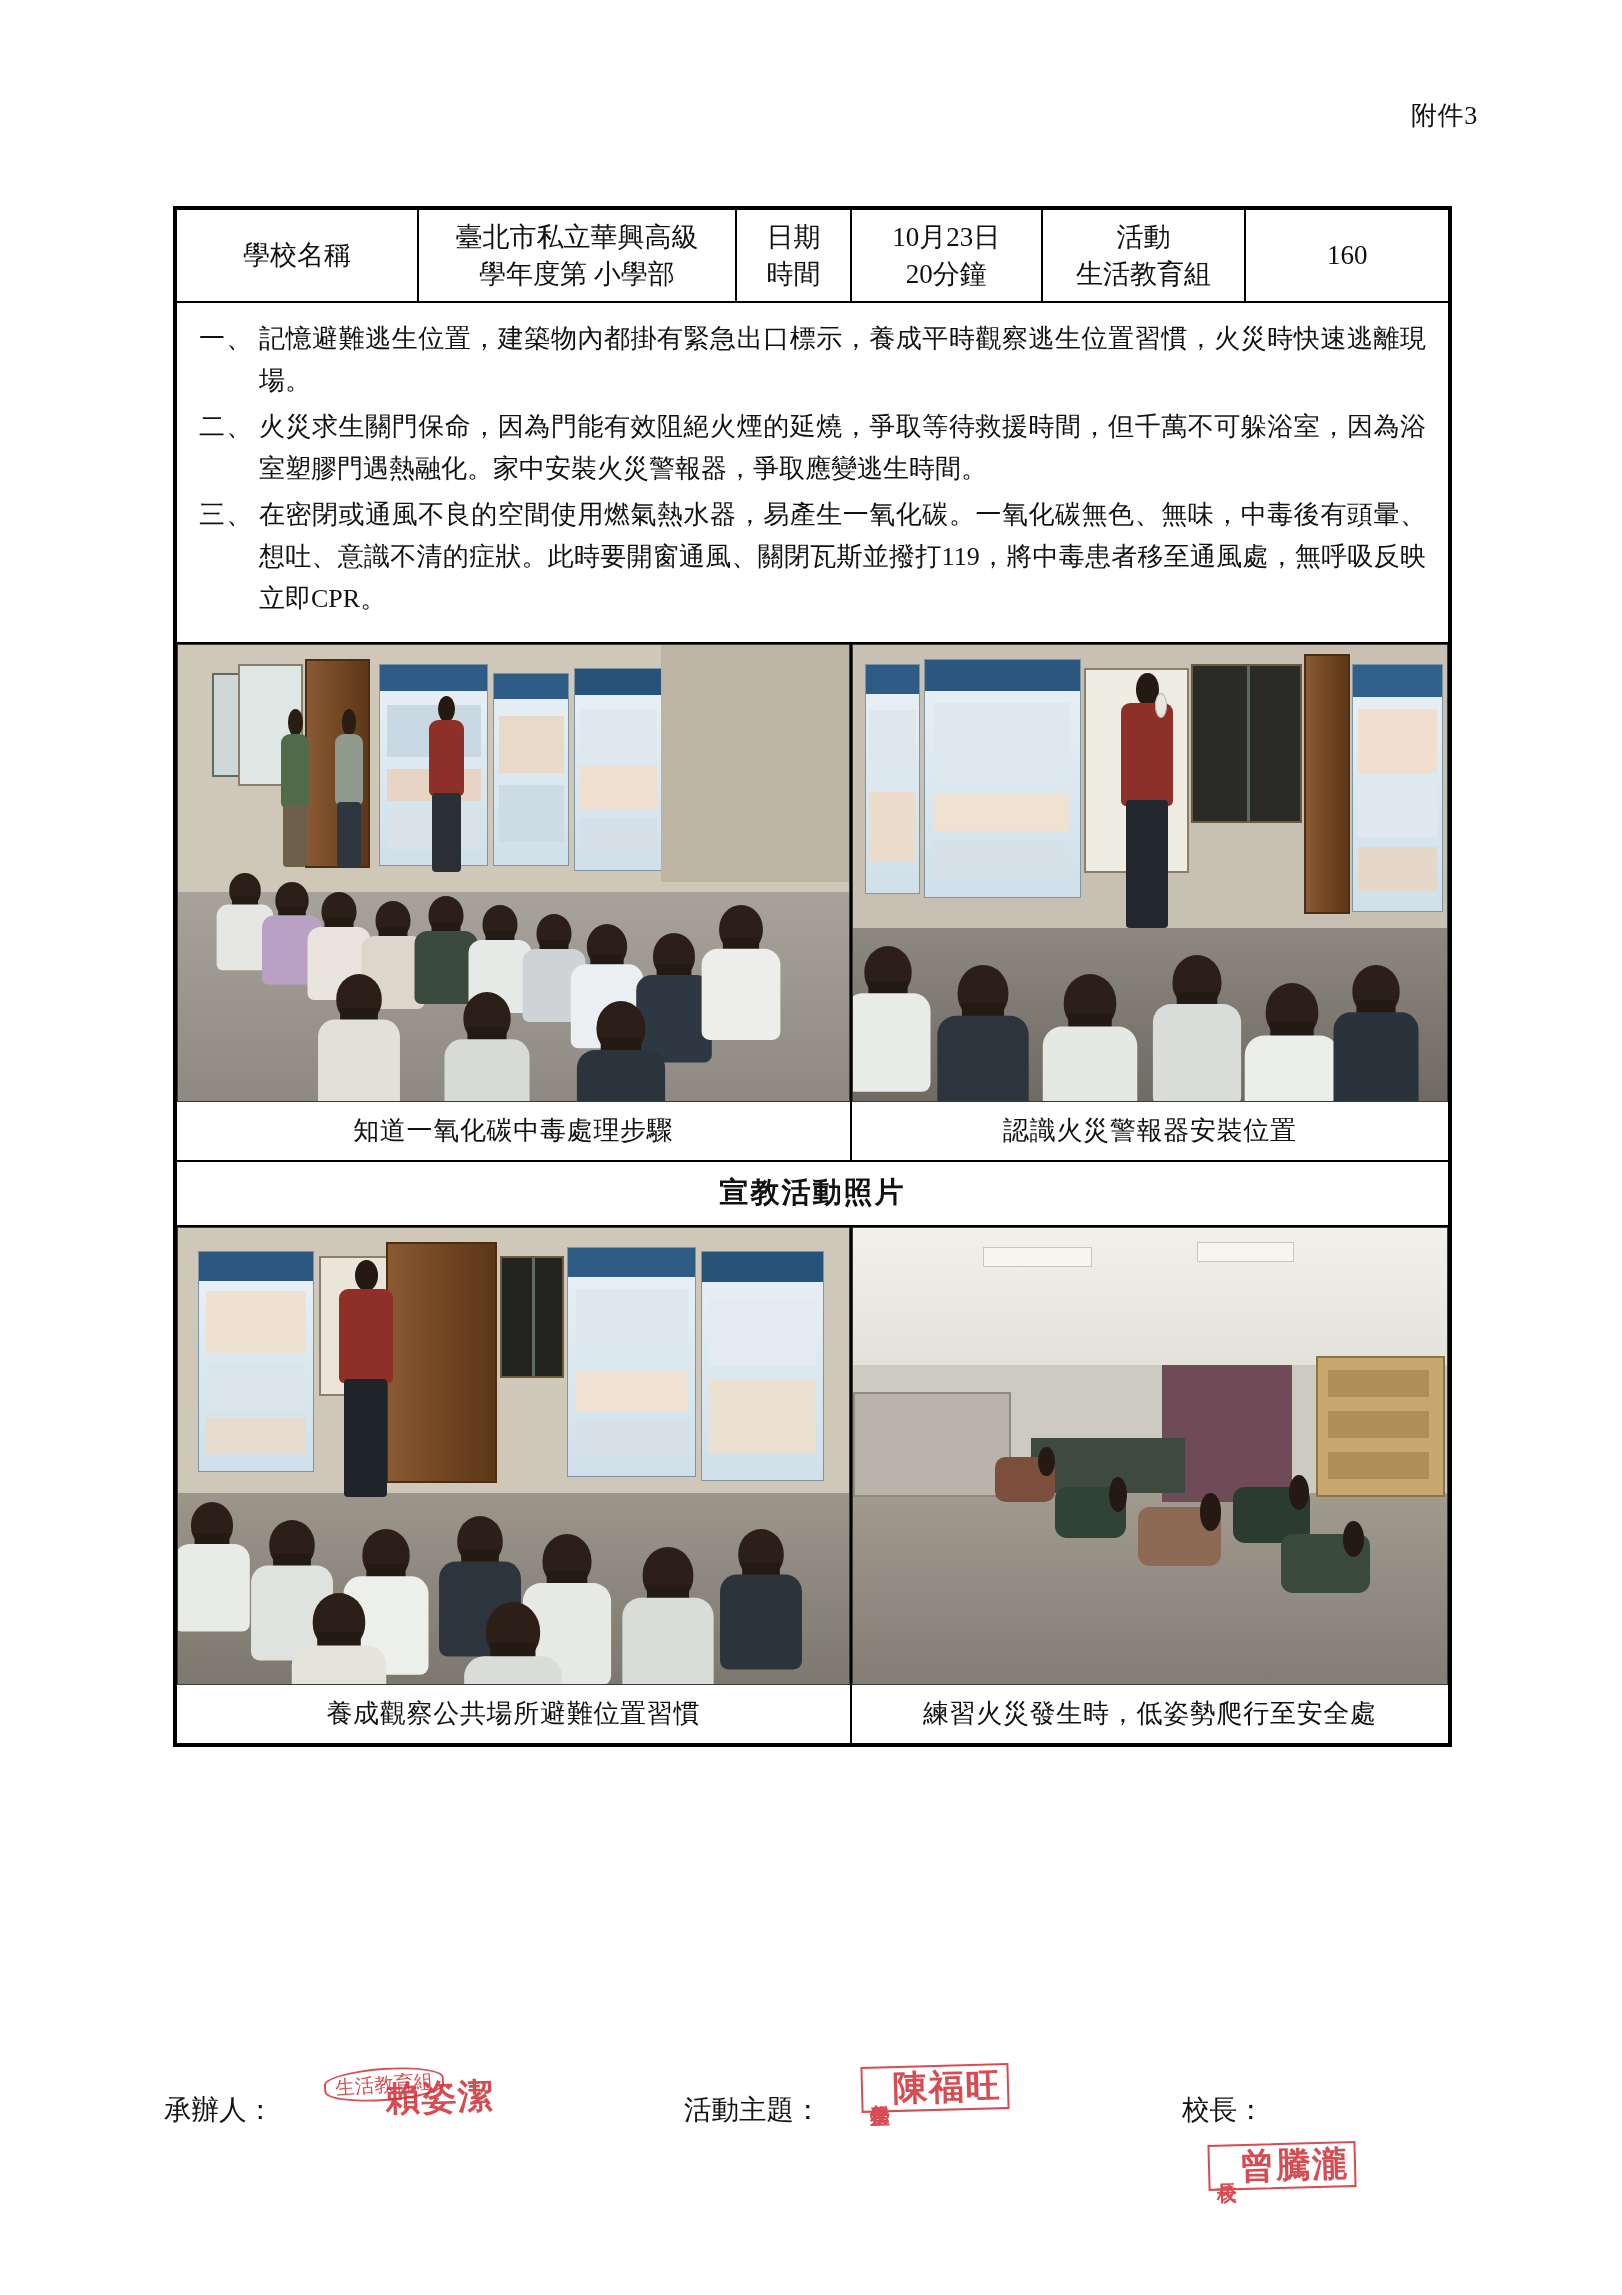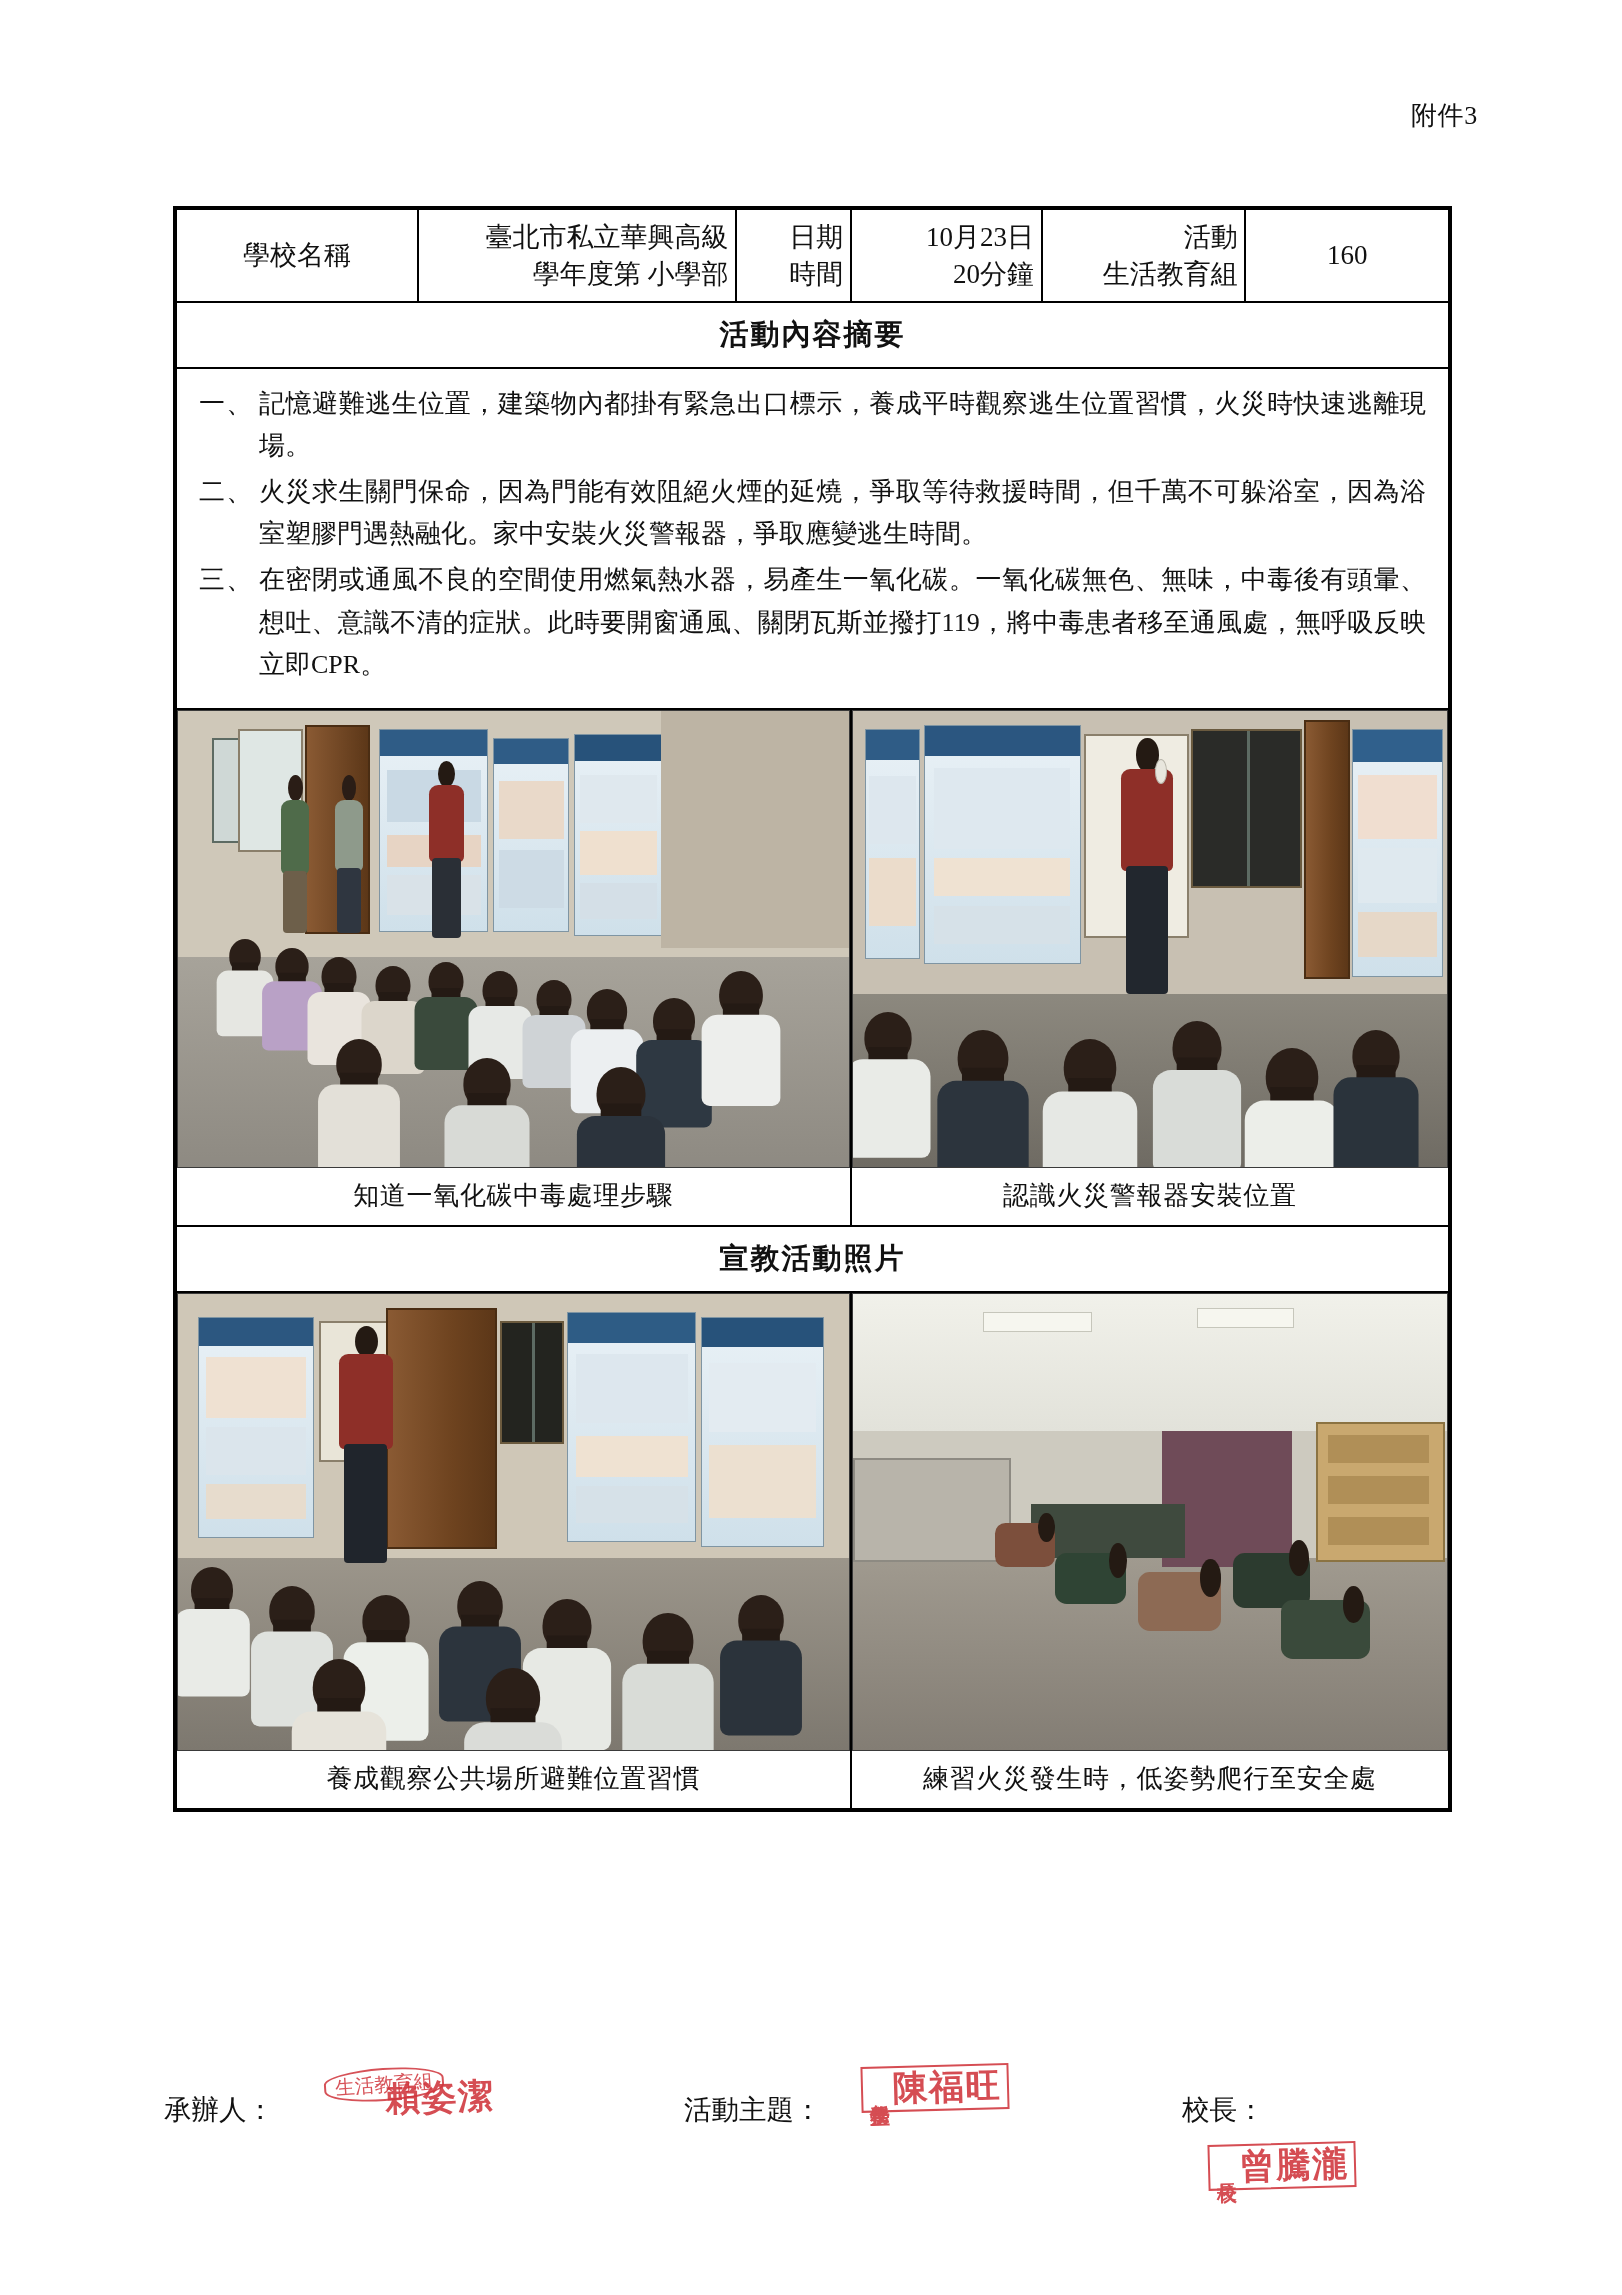--- a/index.html
+++ b/index.html
@@ -63,21 +63,20 @@
   .cell-pad {
     padding: 9.2px 6.5px;
     line-height: 1.4;
   }
   .cell-left {
     text-align: left;
     padding-left: 17px;
   }
   .two-line {
     line-height: 1.35;
-    text-align: right;
   }
   .section-head {
     font-size: 29px;
     font-weight: bold;
     letter-spacing: 2px;
     padding: 11.8px 0;
   }
   .summary-body {
     text-align: left;
     font-size: 26px;
@@ -319,25 +318,20 @@
               <div>活動</div>
               <div>生活教育組</div>
             </div>
           </td>
           <td>
             <div class="cell-pad">160</div>
           </td>
         </tr>
         <tr>
           <td colspan="6">
-            <div class="section-head">活動內容摘要</div>
-          </td>
-        </tr>
-        <tr>
-          <td colspan="6">
             <div class="summary-body">
               <div class="sum-item">
                 <div class="sum-num">一、</div>
                 <div class="sum-text">記憶避難逃生位置，建築物內都掛有緊急出口標示，養成平時觀察逃生位置習慣，火災時快速逃離現場。</div>
               </div>
               <div class="sum-item">
                 <div class="sum-num">二、</div>
                 <div class="sum-text">火災求生關門保命，因為門能有效阻絕火煙的延燒，爭取等待救援時間，但千萬不可躲浴室，因為浴室塑膠門遇熱融化。家中安裝火災警報器，爭取應變逃生時間。</div>
               </div>
               <div class="sum-item">

